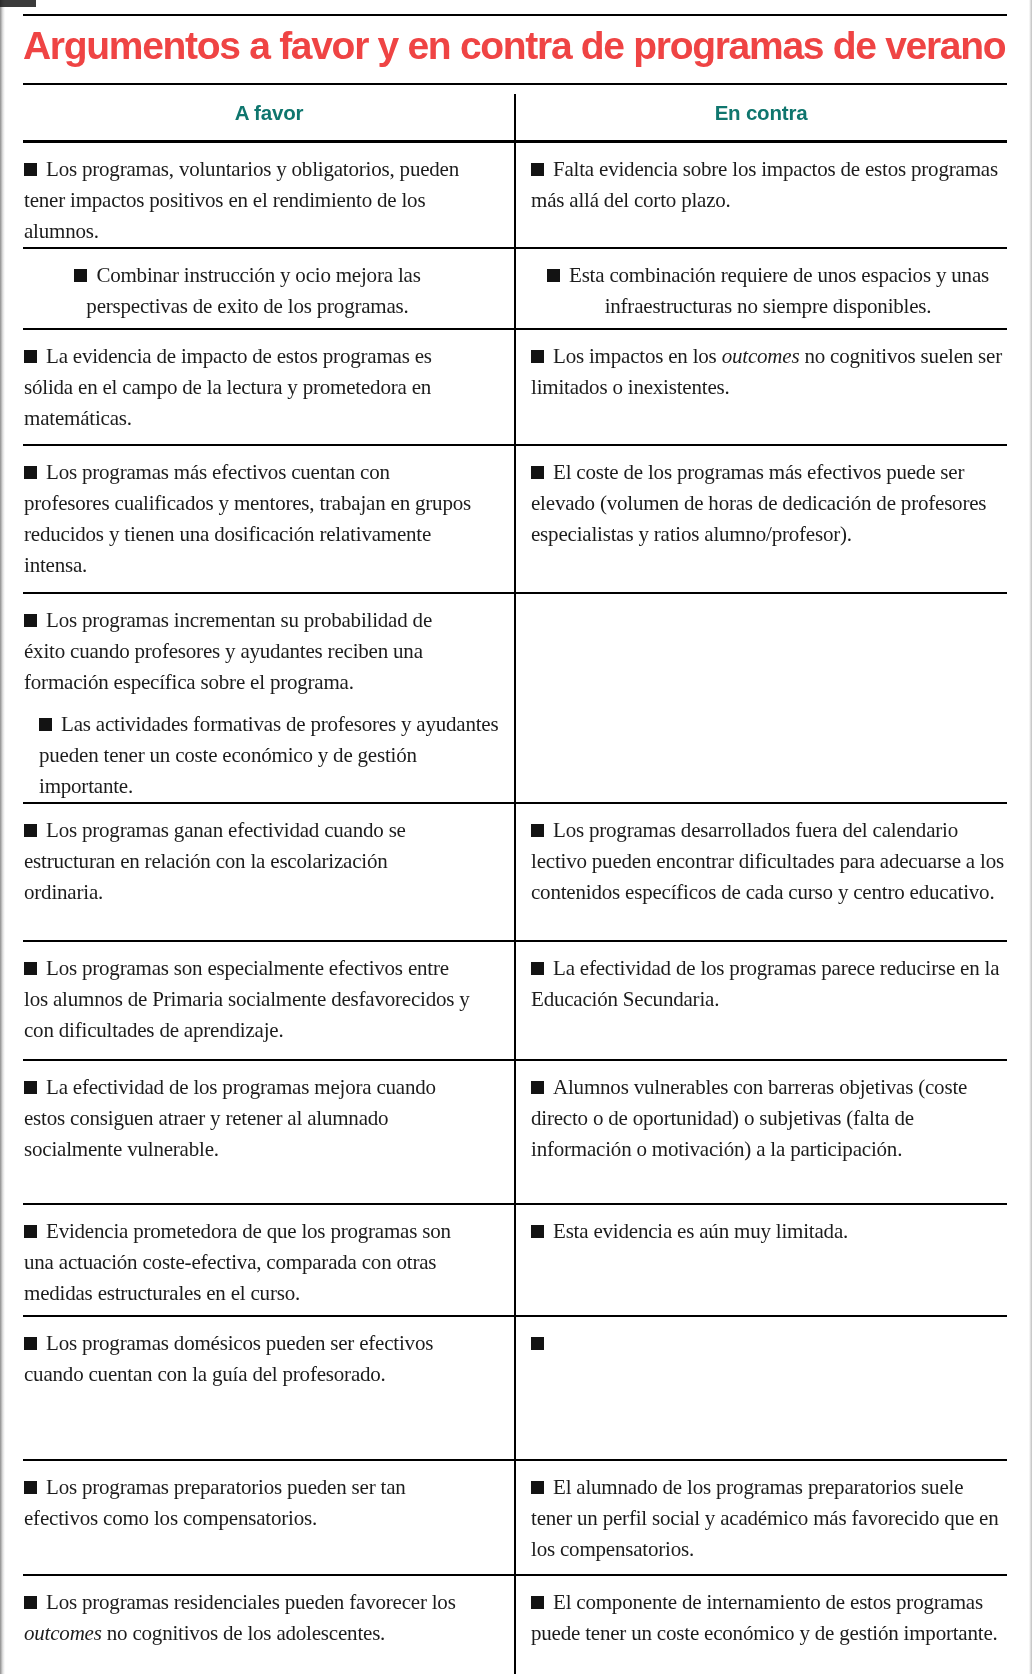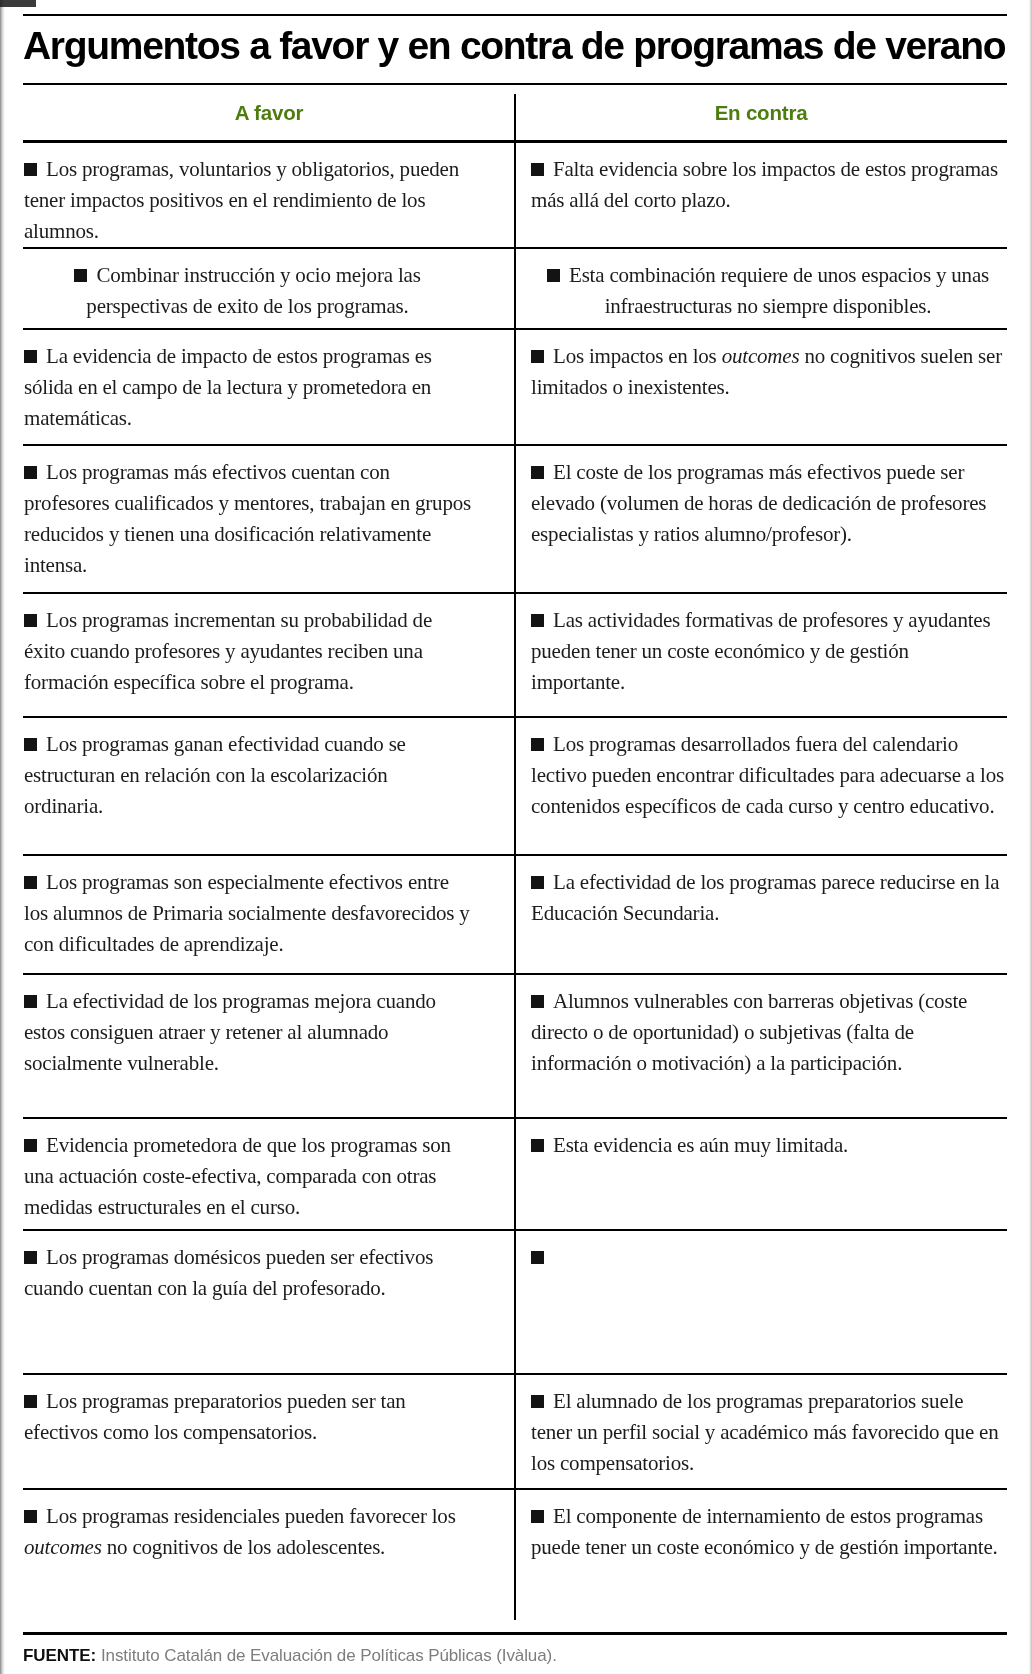--- a/index.html
+++ b/index.html
@@ -22,40 +22,40 @@
   .content{position:absolute;left:23px;top:0;width:984px;}
 
   .rule{background:#000;}
   .rule-top{height:2px;margin-top:14px;}
   .rule-mid{height:2px;}
 
   .title{
     margin:0;padding:10px 0 17px;
     font-size:39px;line-height:40px;
     font-weight:bold;letter-spacing:-1.3px;
-    color:#000000;white-space:nowrap;
+    color:#ef4444;white-space:nowrap;
   }
 
   .grid{position:relative;}
   .vdivider{position:absolute;left:491px;top:9px;bottom:15px;width:2px;background:#000;}
 
   .headers{display:flex;height:55px;align-items:center;border-bottom:3px solid #000;}
-  .hcell{width:492px;text-align:center;font-weight:bold;font-size:20.5px;letter-spacing:-0.2px;color:#4d7c0f;}
+  .hcell{width:492px;text-align:center;font-weight:bold;font-size:20.5px;letter-spacing:-0.2px;color:#0f766e;}
 
   .row{display:flex;border-bottom:2px solid #000;box-sizing:border-box;font-family:Liberation Serif, serif;}
   .cell{box-sizing:border-box;font-size:21px;line-height:31px;letter-spacing:-0.2px;color:#1c1c1c;}
   .cl{width:492px;padding:11px 44px 0 1px;}
   .cr{width:492px;padding:11px 2px 0 16px;}
   .cell em{font-style:italic;}
 
   #rows .row:nth-child(1){min-height:103px;}
   #rows .row:nth-child(2){min-height:81px;text-align:center;}
   #rows .row:nth-child(3){min-height:116px;}
   #rows .row:nth-child(4){min-height:148px;}
-  #rows .row:nth-child(5){min-height:124px;}
+  #rows .row:nth-child(5){min-height:124px;flex-direction:column;}
   #rows .row:nth-child(6){min-height:138px;}
   #rows .row:nth-child(7){min-height:119px;}
   #rows .row:nth-child(8){min-height:144px;}
   #rows .row:nth-child(9){min-height:112px;}
   #rows .row:nth-child(10){min-height:144px;}
   #rows .row:nth-child(11){min-height:115px;}
   #rows .row:nth-child(12){min-height:145px;border-bottom-width:3px;}
 
   .bullet{display:inline-block;width:13px;height:13px;background:#131313;margin-right:9px;}
 

